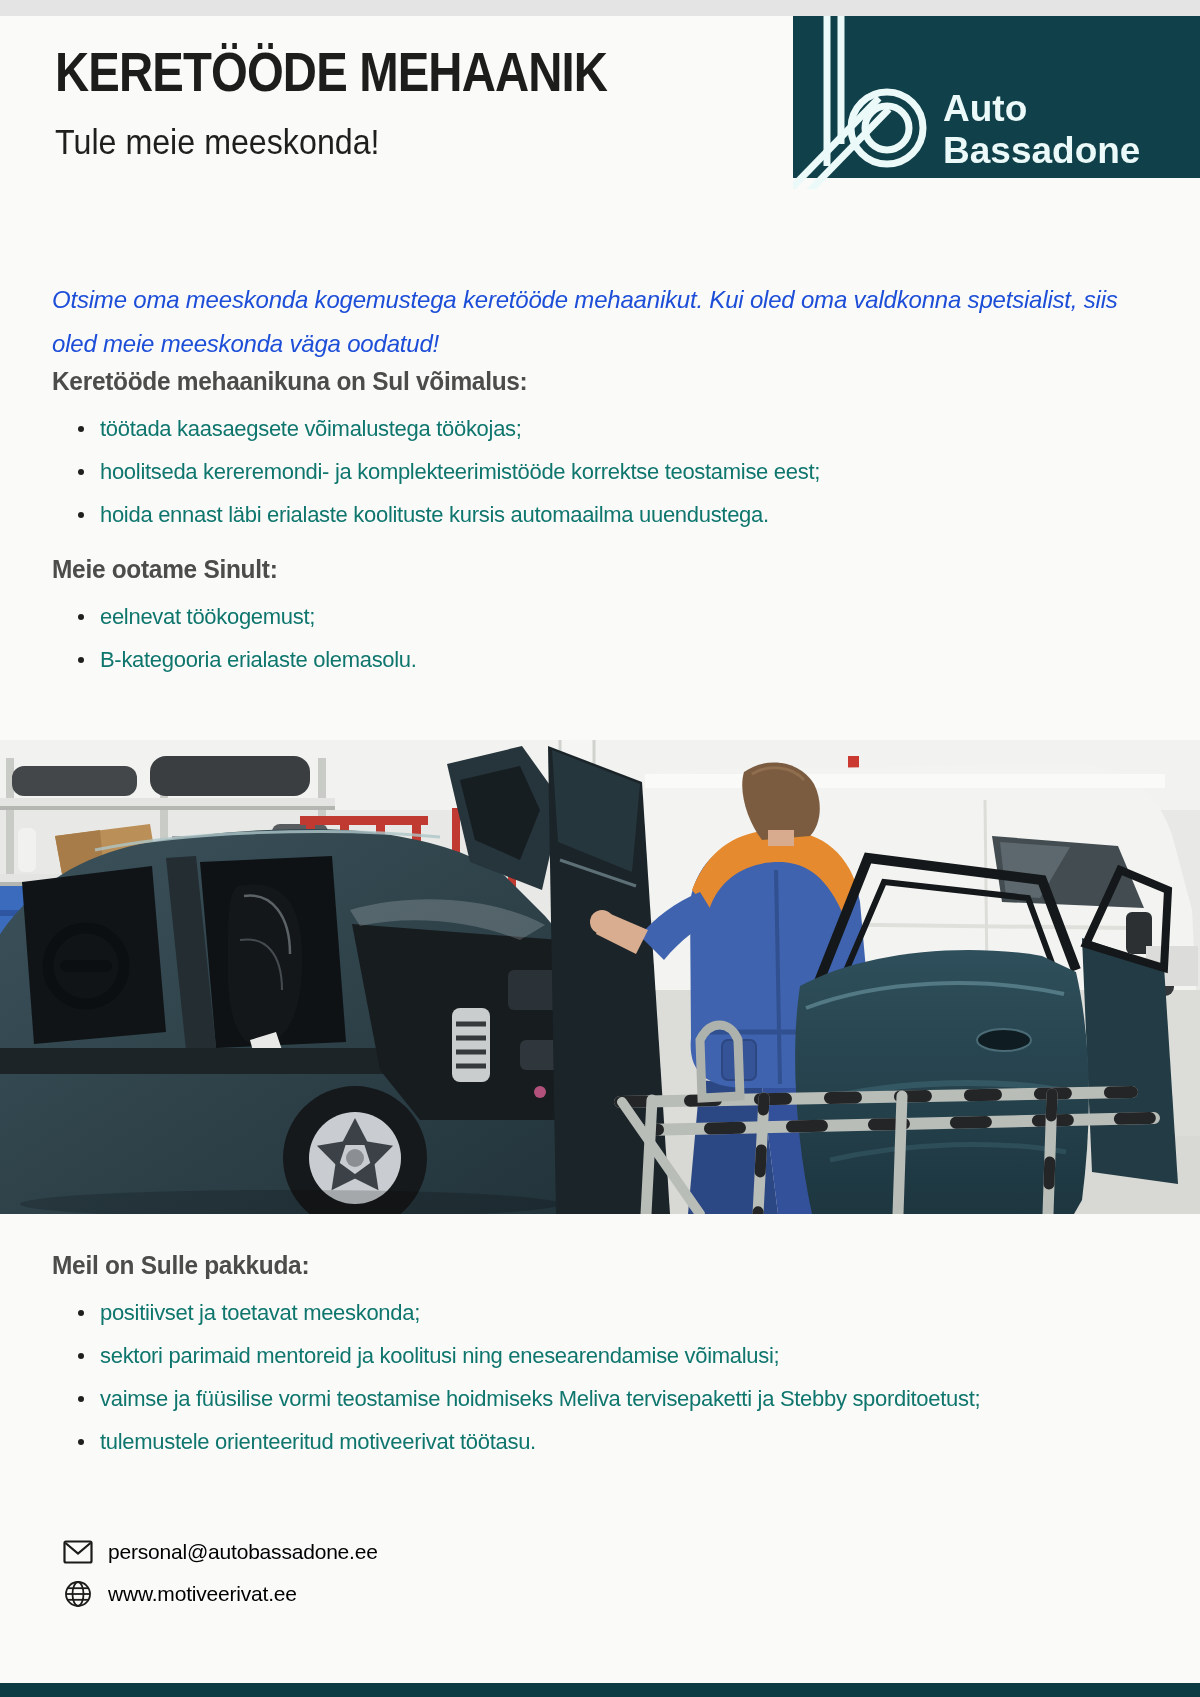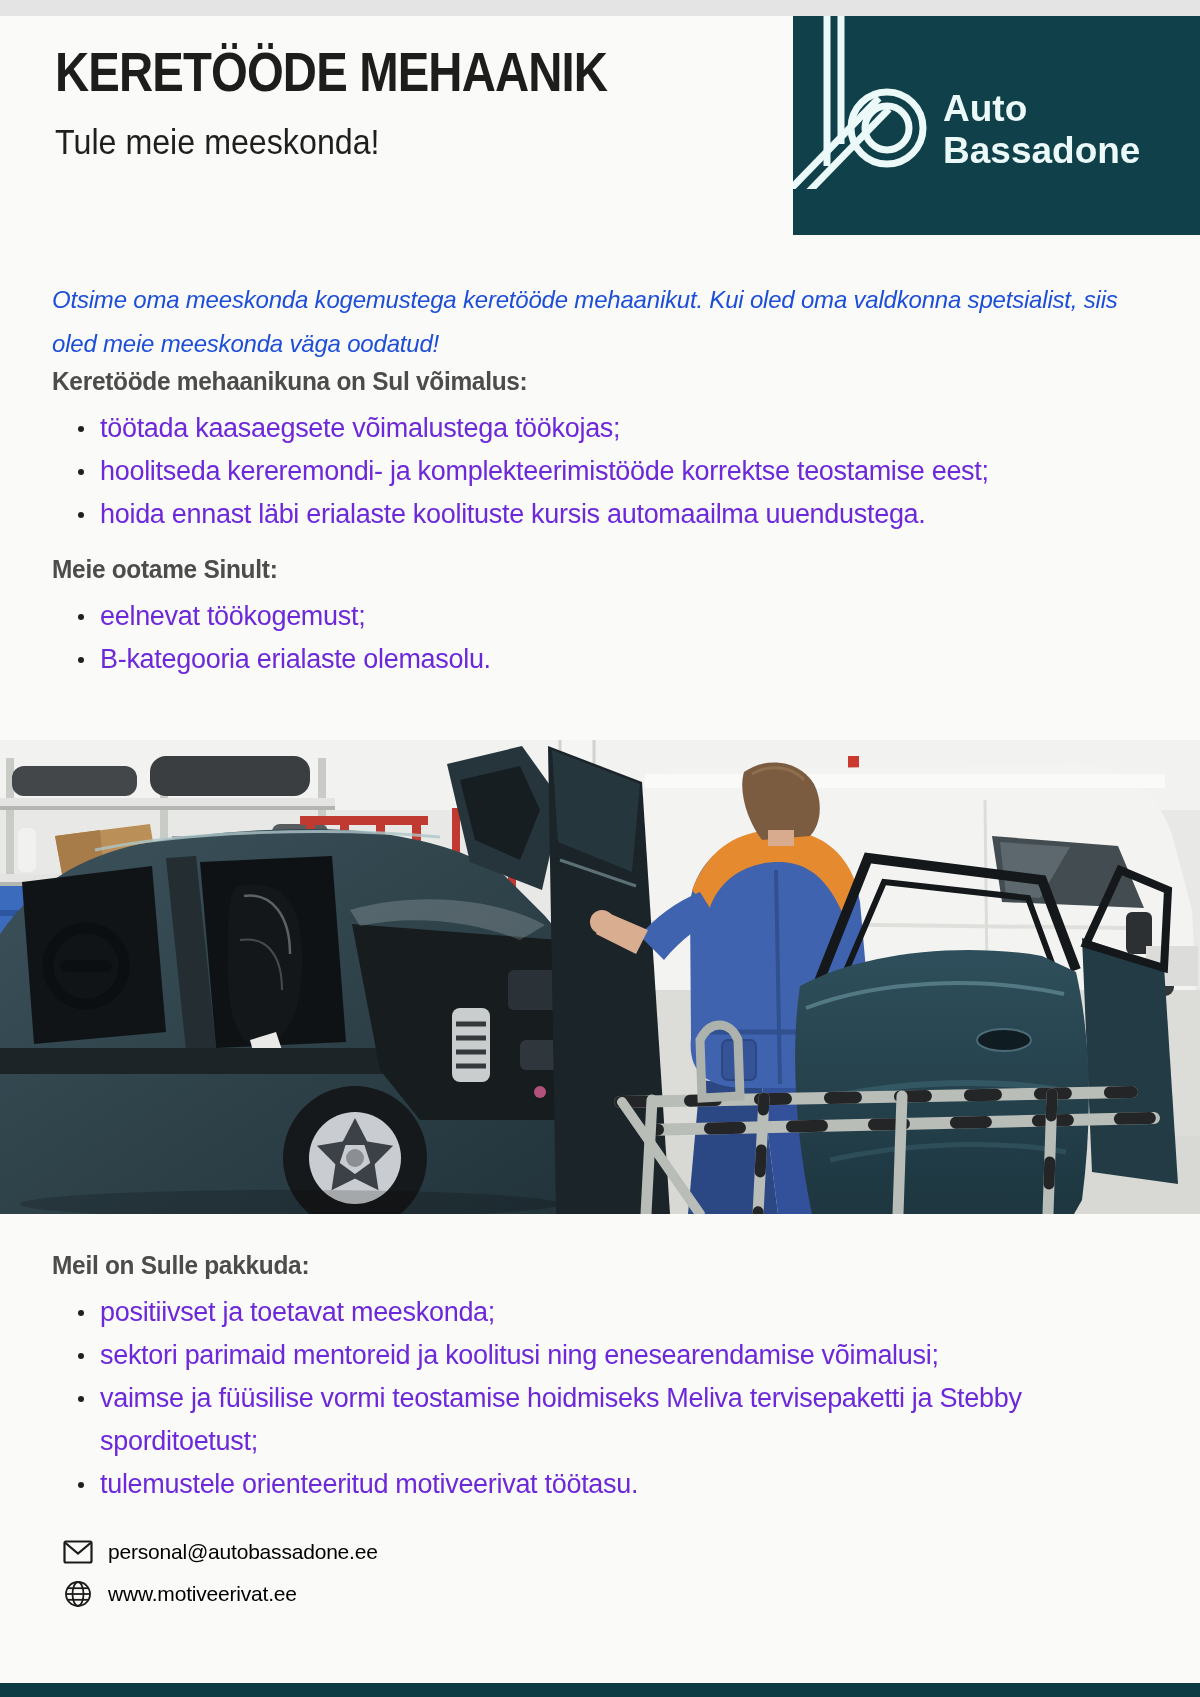--- a/index.html
+++ b/index.html
@@ -16,42 +16,42 @@
   .title-block{position:absolute;left:55px;top:24px;}
   .main-title{
     margin:0;font-size:55px;font-weight:800;letter-spacing:-1px;color:#1d1d1b;
     display:inline-block;transform:scaleX(.86);transform-origin:0 60%;white-space:nowrap;
   }
   .subtitle{
     margin:0;margin-top:18px;font-size:35px;font-weight:400;color:#1f1f1e;
     display:block;transform:scaleX(.92);transform-origin:0 60%;white-space:nowrap;
   }
   .logo-box{
-    position:absolute;top:0;right:0;width:407px;height:219px;
+    position:absolute;top:0;right:0;width:407px;height:162px;
     background:#10404a;
   }
   .logo-box svg{display:block;}
   
   .intro{
     position:absolute;left:52px;top:238px;width:1108px;
     font-size:24px;line-height:44px;letter-spacing:-.2px;color:#1d4ed8;font-style:italic;
   }
   
   .section{position:absolute;left:52px;width:1110px;}
   .sec-1{top:350px;}
   .sec-2{top:538px;}
   .sec-3{top:1234px;}
   .section h2{
     margin:0;font-size:26px;font-weight:700;color:#4c4c4b;letter-spacing:-.3px;
     display:inline-block;transform:scaleX(.94);transform-origin:0 60%;white-space:nowrap;
   }
   .section ul{margin:10px 0 0 0;padding:0;list-style:none;}
   .section li{
-    position:relative;padding-left:48px;font-size:27px;line-height:43px;
-    letter-spacing:-.3px;color:#6d28d9;
+    position:relative;padding-left:48px;font-size:22px;line-height:43px;
+    letter-spacing:-.3px;color:#0f766e;
   }
   .section li::before{
     content:"";position:absolute;left:26px;top:19px;width:6px;height:6px;
     border-radius:50%;background:#1f1f1e;
   }
   
   .photo{position:absolute;left:0;top:724px;width:1200px;height:474px;}
   .photo svg{display:block;}
   
   .contact{position:absolute;left:60px;top:1520px;}

